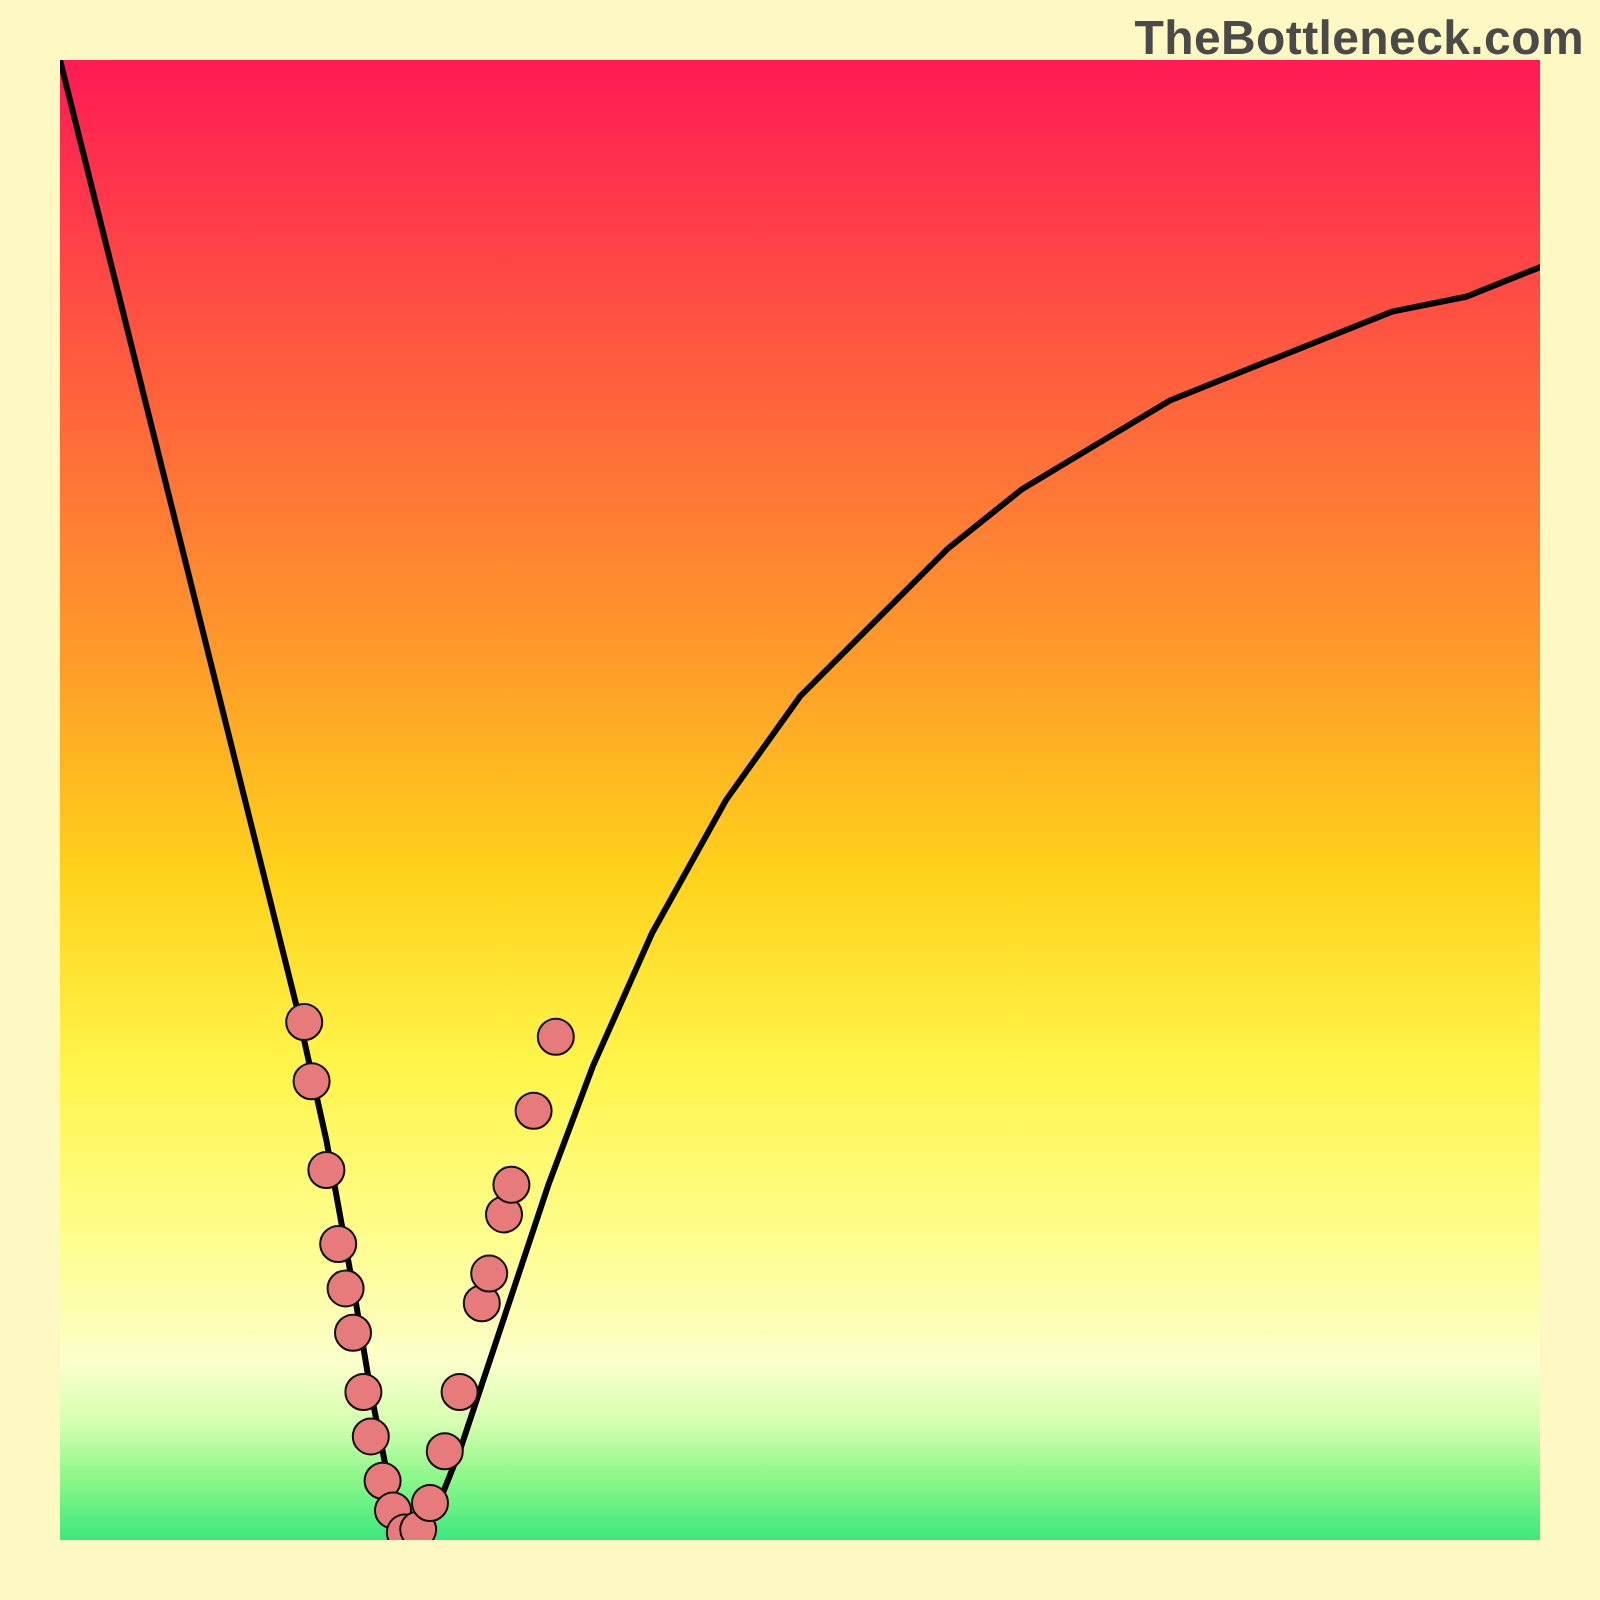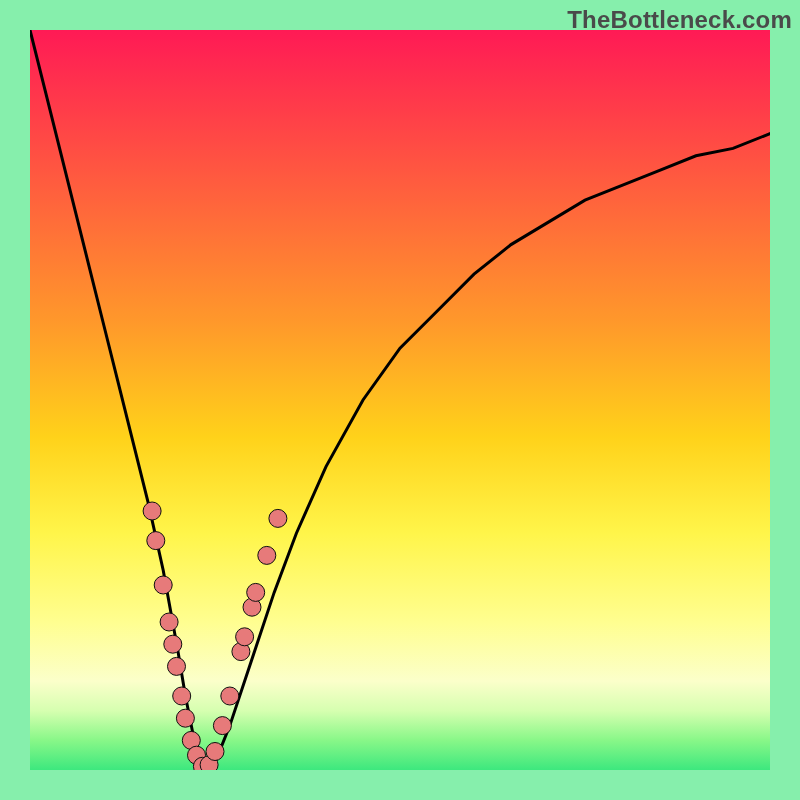--- a/index.html
+++ b/index.html
@@ -7,21 +7,21 @@
     padding: 0;
     width: 800px;
     height: 800px;
     overflow: hidden;
     background: #000;
     font-family: Arial, Helvetica, sans-serif;
   }
   .frame {
     position: absolute;
     inset: 0;
-    background: #86efac;
+    background: #fef9c3;
   }
   .plot {
     position: absolute;
     left: 30px;
     top: 30px;
     width: 740px;
     height: 740px;
     overflow: hidden;
   }
   .gradient {

